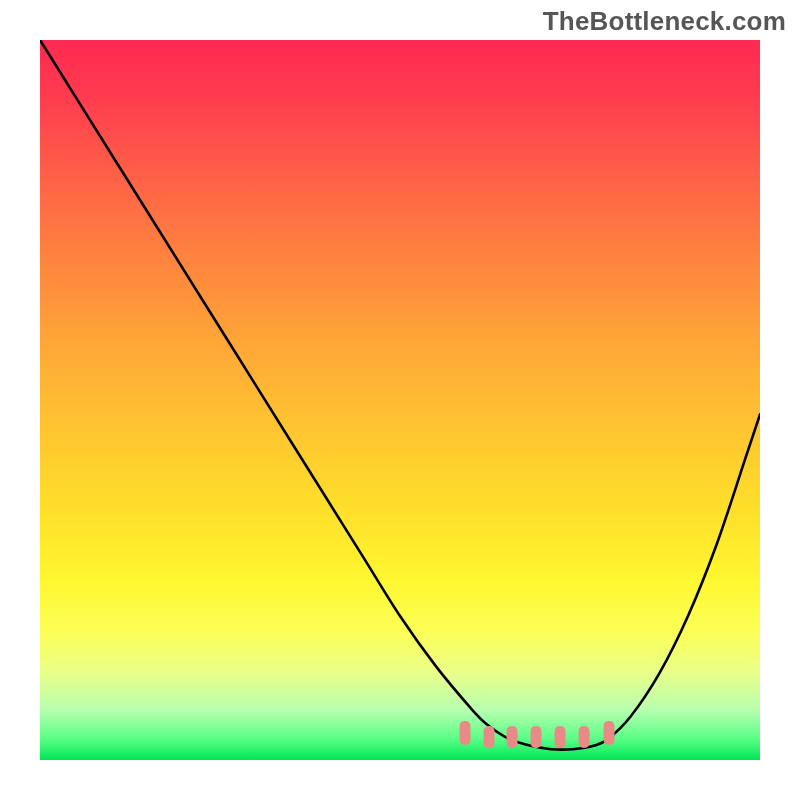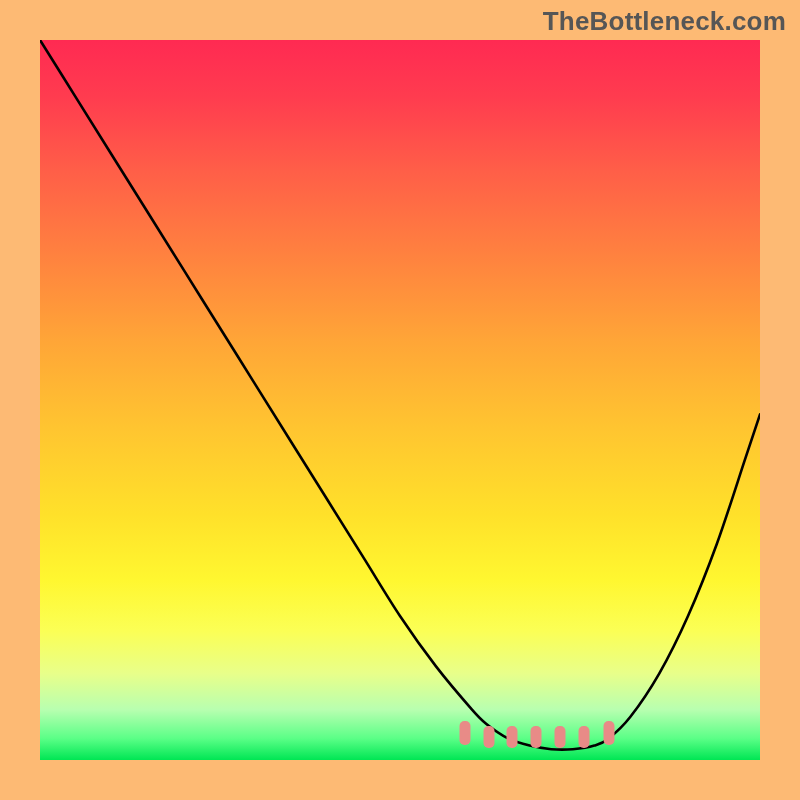--- a/index.html
+++ b/index.html
@@ -1,21 +1,21 @@
 <!DOCTYPE html>
 <html><head>
 <meta charset="utf-8">
 <style>
   * { margin: 0; padding: 0; box-sizing: border-box; }
   html, body { width: 800px; height: 800px; overflow: hidden; background: #000; }
   .container {
     position: relative;
     width: 800px;
     height: 800px;
-    background: #fdba74;
+    background: #ffffff;
   }
   .attribution {
     position: absolute;
     top: 6px;
     right: 14px;
     font-family: Arial, Helvetica, sans-serif;
     font-size: 26px;
     font-weight: bold;
     color: #565656;
     letter-spacing: 0.2px;

